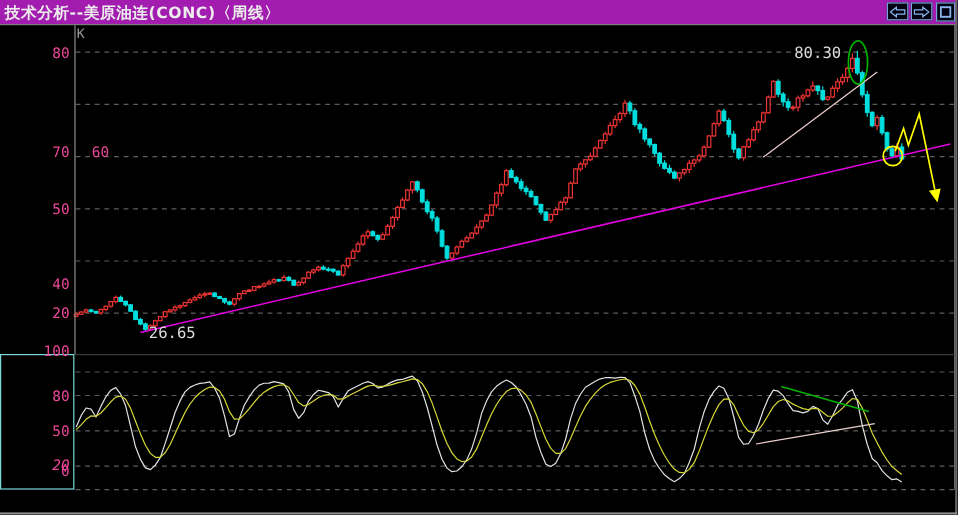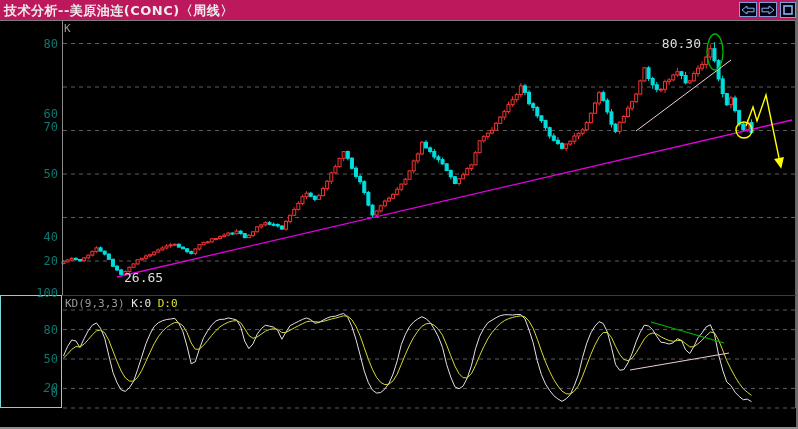--- a/index.html
+++ b/index.html
@@ -1,32 +1,32 @@
 <!DOCTYPE html>
 <html><head>
 <meta charset="utf-8">
 <style>
   html,body{margin:0;padding:0;background:#222;}
   .app{position:relative;width:798px;height:429px;background:#000;overflow:hidden;
        font-family:"DejaVu Sans Mono",monospace;}
-  .titlebar{position:absolute;left:0;top:0;width:798px;height:20px;background:#be185d;}
+  .titlebar{position:absolute;left:0;top:0;width:798px;height:20px;background:#a21caf;}
   .title{position:absolute;left:4px;top:2px;font-size:13px;font-weight:bold;color:#ececec;
          font-family:"DejaVu Sans",sans-serif;letter-spacing:0.5px;white-space:nowrap;}
   .titlesep{position:absolute;left:0;top:20px;width:798px;height:1px;background:#7d7d7d;}
   .navbtn{position:absolute;top:2px;width:18px;height:15px;background:#000212;
           border:1px solid #7ba0da;box-sizing:border-box;display:flex;align-items:center;
           justify-content:center;padding:0;cursor:pointer;}
   .frame-right{position:absolute;left:796px;top:0;width:2px;height:429px;background:#6b6b6b;}
   .frame-bottom{position:absolute;left:0;top:427px;width:798px;height:2px;background:#8f8f8f;}
   .axisline-main{position:absolute;left:62px;top:21px;width:1px;height:274px;background:#8a8a8a;}
   .plot-right{position:absolute;left:795px;top:21px;width:1px;height:387px;background:#666;}
   .panelsep{position:absolute;left:0;top:295px;width:796px;height:1px;background:#3c3c3c;}
   .kd-selector{position:absolute;left:0;top:295px;width:62px;height:113px;
                border:1px solid #79d9d9;box-sizing:border-box;background:#000;}
-  .ylabel{position:absolute;left:0;width:58px;text-align:right;font-size:12px;color:#0f766e;
+  .ylabel{position:absolute;left:0;width:58px;text-align:right;font-size:12px;color:#ec4899;
           height:14px;line-height:14px;}
   .corner-k{position:absolute;left:64px;top:22px;font-size:11px;color:#9a9a9a;}
   .kd-header{position:absolute;left:65px;top:297px;font-size:11px;white-space:pre;}
   .kd-header .ind{color:#9a9a9a;} .kd-header .kv{color:#e8e8e8;} .kd-header .dv{color:#e0e030;}
   .datebar{position:absolute;left:0;top:410px;width:798px;height:17px;background:#000;}
   #chart-svg{position:absolute;left:0;top:0;}
 </style>
 </head>
 <body>
 
@@ -417,39 +417,38 @@
         <text x="124" y="282" fill="#dcdcdc" font-size="13" font-family="&quot;DejaVu Sans Mono&quot;,monospace" text-anchor="start">26.65</text>
         <line x1="651" y1="322" x2="724" y2="343" stroke="#00b400" stroke-width="1.3"></line>
         <line x1="630" y1="370" x2="729" y2="353" stroke="#eecfcf" stroke-width="1"></line>
       </g>
     </svg>
 
   <div class="corner-k">K</div>
   <div id="main-ylabels">
       <div class="ylabel" style="top: 36.5px;">80</div>
       <div class="ylabel" style="top: 80px; margin-top: 40px;">70</div>
-      <div class="ylabel" style="top: 107px;">60</div>
+      <div class="ylabel" style="top: 120px; margin-left: 33px;">60</div>
       <div class="ylabel" style="top: 167px;">50</div>
       <div class="ylabel" style="top: 210.5px; margin-top: 19px;">40</div>
       <div class="ylabel" style="top: 254px;">20</div>
     </div>
 
   <div class="axisline-main"></div>
   <div class="plot-right"></div>
   <div class="panelsep"></div>
 
   <div class="kd-selector"></div>
   <div id="kd-ylabels">
       <div class="ylabel" style="top: 286px;">100</div>
       <div class="ylabel" style="top: 322.6px;">80</div>
       <div class="ylabel" style="top: 352px;">50</div>
       <div class="ylabel" style="top: 381.4px; font-style: italic;">20</div>
       <div class="ylabel" style="top: 386px;">0</div>
     </div>
-  <div class="kd-header"><span class="ind">KD(9,3,3)</span><span> </span><span class="kv">K:0</span><span> </span><span class="dv">D:0</span></div>
 
   <div class="datebar">
 
     <div id="dateticks"></div>
   </div>
 
   <div class="frame-right"></div>
   <div class="frame-bottom"></div>
 </div>
 

